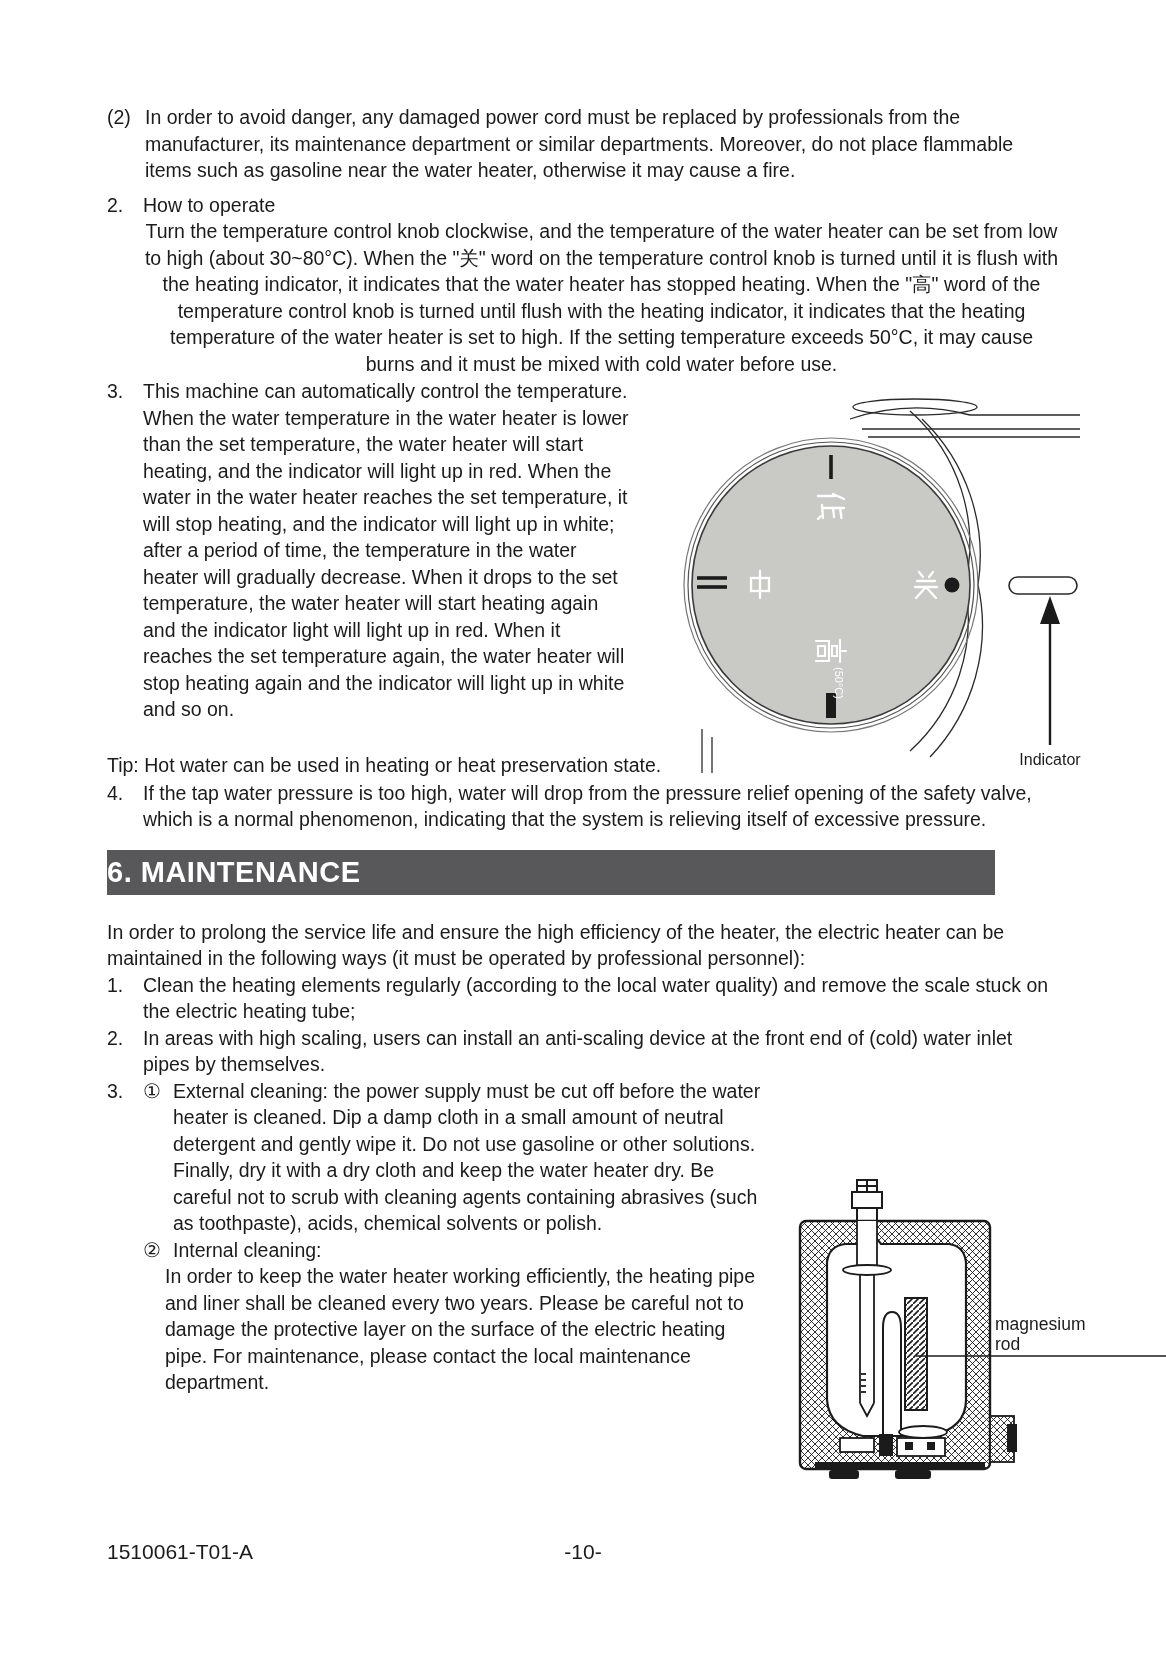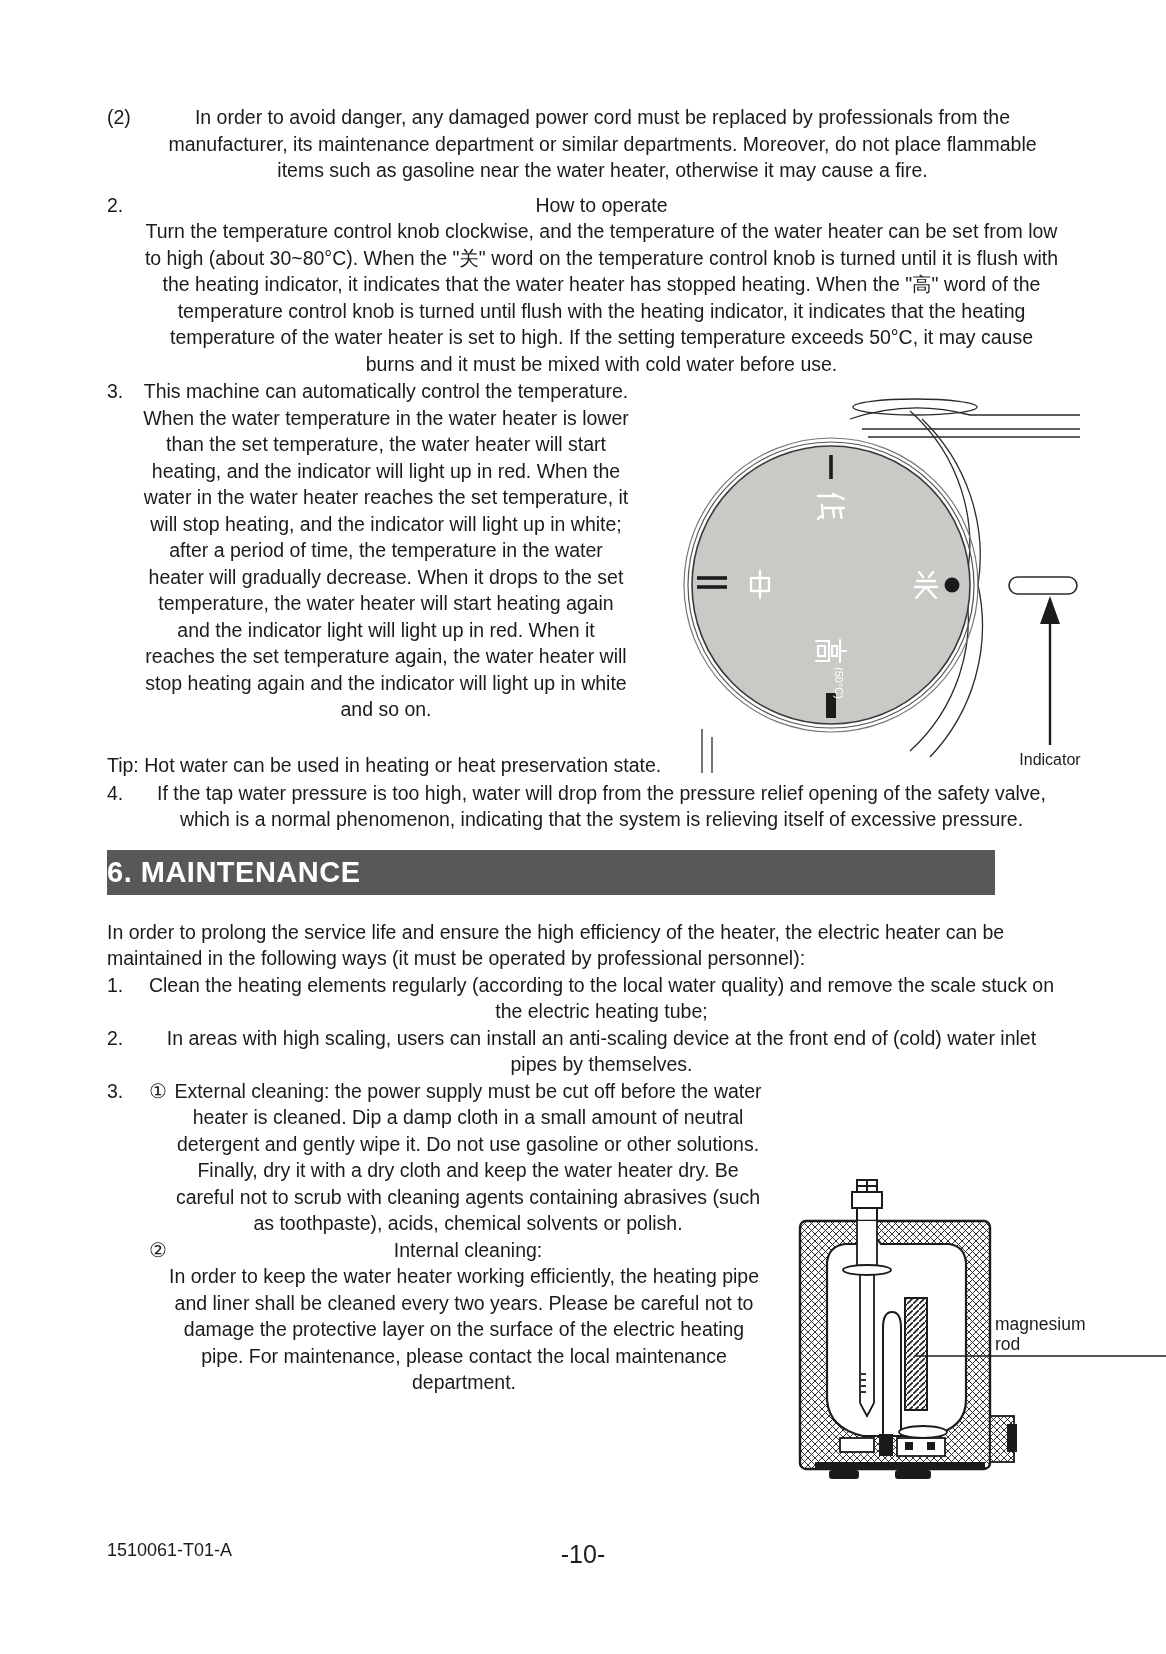--- a/index.html
+++ b/index.html
@@ -9,21 +9,21 @@
     background:#ffffff;
     font-family:"Liberation Sans", sans-serif;
     color:#1b1b1b;
     overflow:hidden;
   }
   .content{position:absolute;left:107px;top:104px;width:953px;}
   .bodytext{font-size:19.5px;line-height:26.5px;}
   .row{display:flex;align-items:flex-start;}
   .marker{flex:0 0 38px;}
   .marker.num{flex:0 0 36px;}
-  .rowtext{flex:1 1 auto;text-align:center;}
+  .rowtext{flex:1 1 auto;}
   .indent{margin-left:36px;text-align:center;}
   .sec3{position:relative;}
   .sec3 .rowtext{max-width:486px;}
   .tip{margin-top:14px;}
   .item4{margin-top:1px;}
   .banner{
     margin-top:17px;
     width:888px;height:45px;
     background:#58585b;
     color:#ffffff;
@@ -31,22 +31,22 @@
     line-height:45px;
     letter-spacing:0.5px;
   }
   .mintro{margin-top:24px;}
   .secm3{position:relative;}
   .secm3 .sub{max-width:620px;}
   .subrow{display:flex;align-items:flex-start;}
   .submarker{flex:0 0 30px;font-size:20px;}
   .subtext{flex:1 1 auto;}
   .subpara{margin-left:22px;}
-  .footer-left{position:absolute;left:107px;top:1540px;font-size:18px;}
-  .footer-center{position:absolute;left:0;top:1540px;width:1166px;text-align:center;font-size:25px;}
+  .footer-left{position:absolute;left:107px;top:1540px;font-size:21px;}
+  .footer-center{position:absolute;left:0;top:1540px;width:1166px;text-align:center;font-size:21px;}
   .diagram{position:absolute;}
   svg text{font-family:"Liberation Sans", sans-serif;}
 </style>
 </head>
 <body>
 
 <div class="page">
   <div class="content bodytext">
 
     <div class="row">

